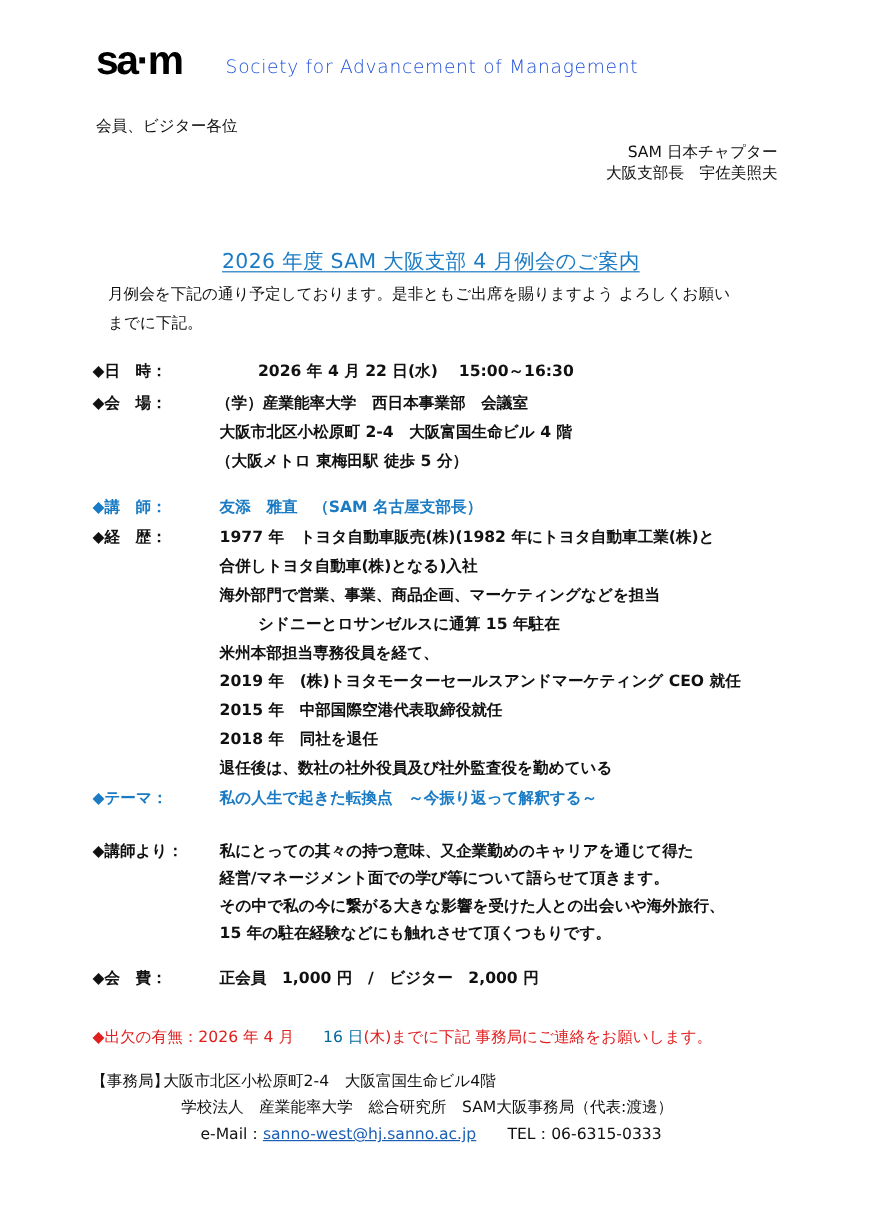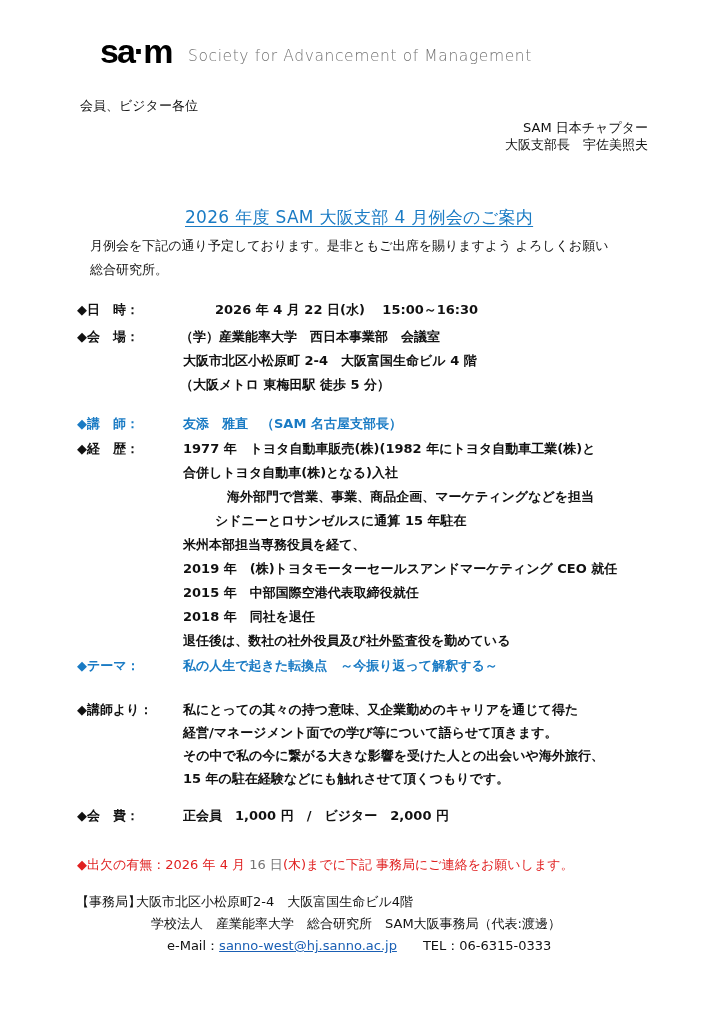--- a/index.html
+++ b/index.html
@@ -6,35 +6,34 @@
     body {
       width: 724px; height: 1024px; position: relative; overflow: hidden;
       font-family: "DejaVu Sans", "Liberation Sans", sans-serif;
       color: #111111;
     }
     .abs { position: absolute; white-space: nowrap; }
     .logo-mark {
       left: 80px; top: 36px; font-family: "Liberation Sans", sans-serif;
       font-weight: 900; font-size: 34px; letter-spacing: -2px; line-height: 30px;
       color: #000;
-      margin-left: 20px;
     }
     .logo-text {
       left: 188px; top: 47px; font-family: "DejaVu Sans", sans-serif;
-      font-size: 15.5px; letter-spacing: 0.6px; color: #737373; font-weight: 300;
+      font-size: 15.5px; letter-spacing: 0.6px; color: #1d4ed8; font-weight: 300;
     }
     .t13 { font-size: 13px; line-height: 16px; }
     .right { text-align: right; }
     .title {
       left: 185px; top: 206px; font-size: 17px; color: #1a7bc4;
       text-decoration: underline; text-underline-offset: 3px; letter-spacing: 0.3px;
     }
     .blue { color: #1a7bc4; }
     .red { color: #e02020; }
-    .magenta { color: #737373; }
+    .magenta { color: #0369a1; margin-left: 20px; }
     .lbl { left: 77px; }
     .val { left: 183px; }
     .bold { font-weight: bold; }
     a.mail { color: #1a5fb4; text-decoration: underline; }
   </style>
 </head>
 <body>
 
 <div class="abs logo-mark">
   <span>sa·m</span>
@@ -42,37 +41,37 @@
 <div class="abs logo-text">Society for Advancement of Management</div>
 
 <div class="abs t13" style="left:80px; top:98px;">会員、ビジター各位</div>
 
 <div class="abs t13 right" style="right:76px; top:120px;">SAM 日本チャプター</div>
 <div class="abs t13 right" style="right:76px; top:137px;">大阪支部長　宇佐美照夫</div>
 
 <div class="abs title">2026 年度 SAM 大阪支部 4 月例会のご案内</div>
 
 <div class="abs t13" style="left:90px; top:238px;">月例会を下記の通り予定しております。是非ともご出席を賜りますよう よろしくお願い</div>
-<div class="abs t13" style="left:90px; top:262px;">総合研究所。</div>
+<div class="abs t13" style="left:90px; top:262px;">までに下記。</div>
 
 <div class="abs t13 bold lbl" style="top:302px;">◆日　時：</div>
 <div class="abs t13 bold val" style="top:302px;margin-left:32px;">2026 年 4 月 22 日(水)　 15:00～16:30</div>
 
 <div class="abs t13 bold lbl" style="top:329px;">◆会　場：</div>
 <div class="abs t13 bold" style="left:180px; top:329px;">（学）産業能率大学　西日本事業部　会議室</div>
 <div class="abs t13 bold val" style="top:353px;">大阪市北区小松原町 2-4　大阪富国生命ビル 4 階</div>
 <div class="abs t13 bold" style="left:180px; top:377px;">（大阪メトロ 東梅田駅 徒歩 5 分）</div>
 
 <div class="abs t13 bold lbl blue" style="top:416px;">◆講　師：</div>
 <div class="abs t13 bold val blue" style="top:416px;">友添　雅直　（SAM 名古屋支部長）</div>
 
 <div class="abs t13 bold lbl" style="top:441px;">◆経　歴：</div>
 <div class="abs t13 bold val" style="top:441px;">1977 年　トヨタ自動車販売(株)(1982 年にトヨタ自動車工業(株)と</div>
 <div class="abs t13 bold val" style="top:465px;">合併しトヨタ自動車(株)となる)入社</div>
-<div class="abs t13 bold val" style="top:489px;margin-left:44px;">海外部門で営業、事業、商品企画、マーケティングなどを担当</div>
+<div class="abs t13 bold val" style="top:489px;">海外部門で営業、事業、商品企画、マーケティングなどを担当</div>
 <div class="abs t13 bold val" style="top:513px;margin-left:32px;">シドニーとロサンゼルスに通算 15 年駐在</div>
 <div class="abs t13 bold val" style="top:537px;">米州本部担当専務役員を経て、</div>
 <div class="abs t13 bold val" style="top:561px;">2019 年　(株)トヨタモーターセールスアンドマーケティング CEO 就任</div>
 <div class="abs t13 bold val" style="top:585px;">2015 年　中部国際空港代表取締役就任</div>
 <div class="abs t13 bold val" style="top:609px;">2018 年　同社を退任</div>
 <div class="abs t13 bold val" style="top:633px;">退任後は、数社の社外役員及び社外監査役を勤めている</div>
 
 <div class="abs t13 bold lbl blue" style="top:658px;">◆テーマ：</div>
 <div class="abs t13 bold val blue" style="top:658px;">私の人生で起きた転換点　～今振り返って解釈する～</div>
 

